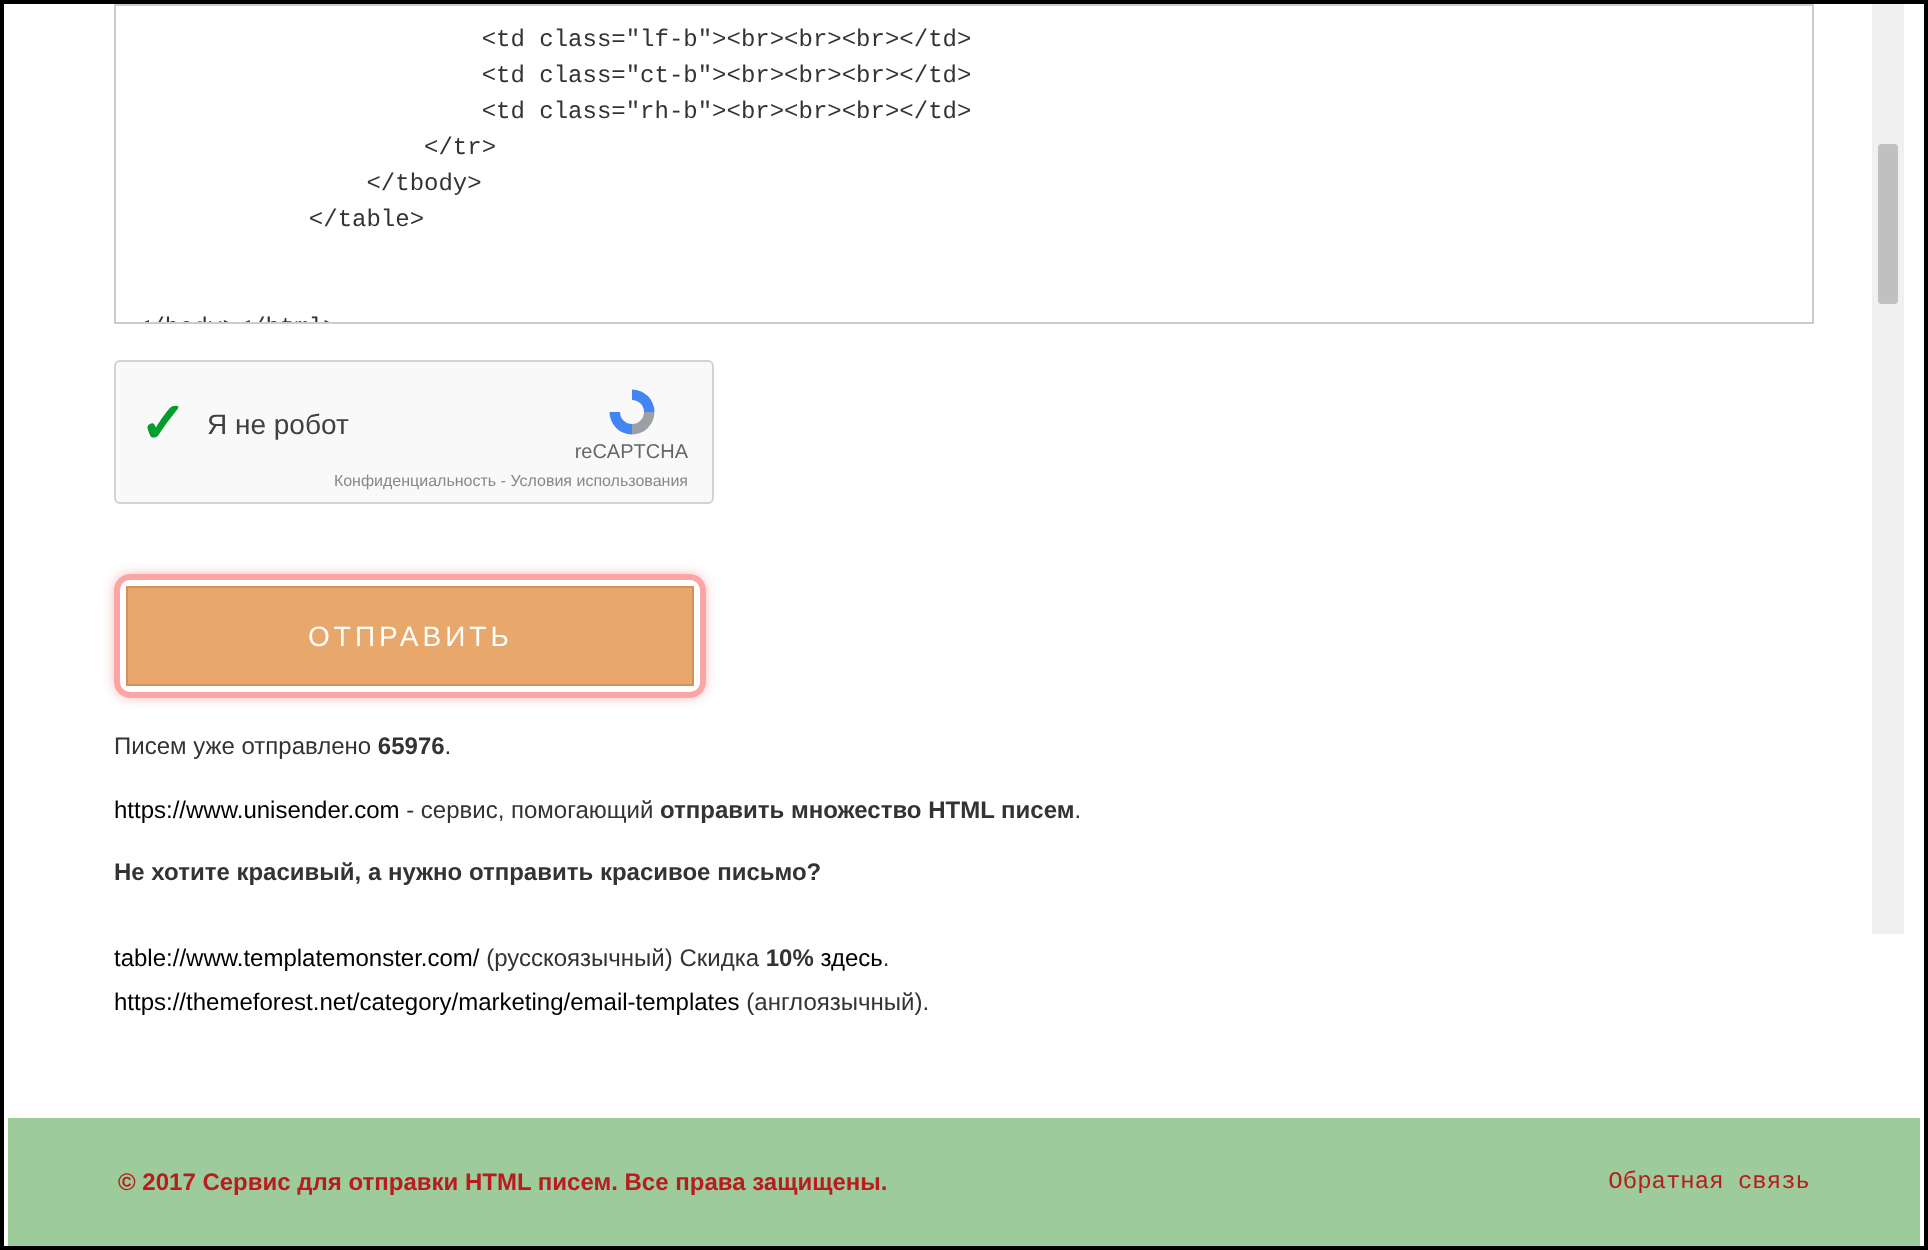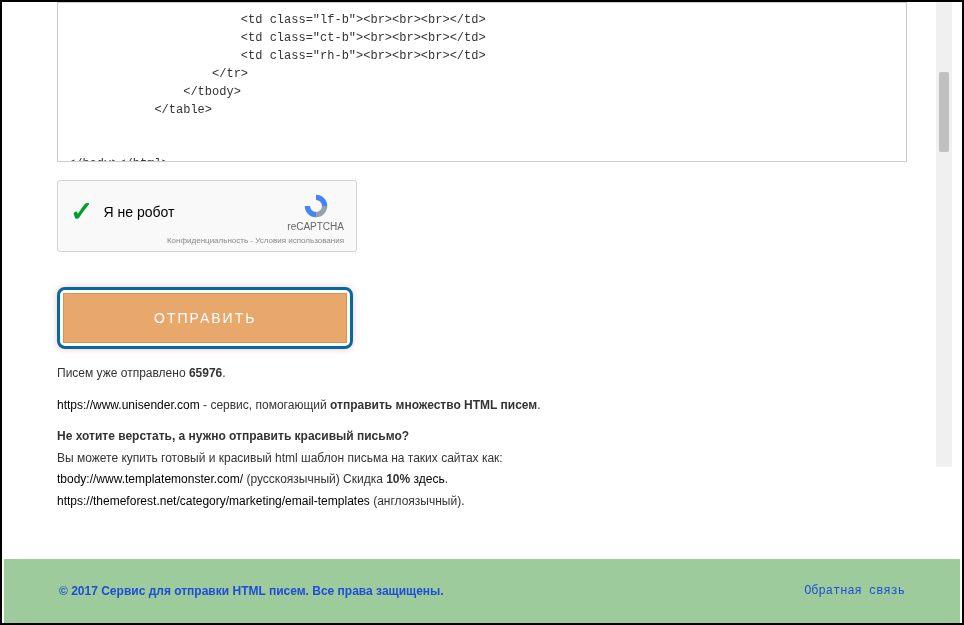--- a/index.html
+++ b/index.html
@@ -24,28 +24,28 @@
       width: 300px;
       border: 1px solid #d3d3d3;
       background: #f9f9f9;
       padding: 10px 12px 6px 12px;
       position: relative;
       border-radius: 3px;
     }
     .recaptcha-main { display: flex; align-items: center; justify-content: space-between; }
     .recaptcha-left { display: flex; align-items: center; gap: 10px; }
     .checkmark { color: #009e2d; font-size: 28px; font-weight: bold; }
-    .recaptcha-label { font-size: 14px; color: #000000; }
+    .recaptcha-label { font-size: 14px; color: #404040; }
     .recaptcha-logo { display: flex; flex-direction: column; align-items: center; }
     .recaptcha-logo-icon { width: 30px; height: 30px; }
     .recaptcha-brand { font-size: 10px; color: #666; margin-top: 0; }
     .recaptcha-terms { font-size: 8px; color: #888; text-align: right; margin-top: 4px; }
     .submit-wrapper {
       margin-top: 35px;
-      border: 3px solid #0369a1;
+      border: 3px solid #fca5a5;
       border-radius: 8px;
       display: inline-block;
       padding: 3px;
       box-shadow: 0 0 6px rgba(217,48,37,0.3);
     }
     .submit-btn {
       background: #e8a76b;
       color: #fff;
       border: 1px solid #d4915a;
       padding: 16px 90px;
@@ -61,21 +61,21 @@
     .footer {
       position: absolute;
       bottom: 0;
       left: 2px;
       right: 2px;
       background: #9ecb9c;
       padding: 25px 55px;
       display: flex;
       justify-content: space-between;
       align-items: center;
-      color: #1d4ed8;
+      color: #b91c1c;
       font-size: 12px;
     }
     .footer-left { font-weight: bold; }
     .footer-right { cursor: pointer; font-family: Liberation Mono, monospace; }
     .scrollbar-track {
       position: absolute;
       right: 10px;
       top: 0;
       width: 16px;
       height: calc(100% - 80px);
@@ -130,23 +130,23 @@
   </div>
 
   <div class="info-text">
     <div class="info-block">
       <span>Писем уже отправлено </span><strong>65976</strong><span>.</span>
     </div>
     <div class="info-block">
       <a href="#">https://www.unisender.com</a><span> - сервис, помогающий </span><strong>отправить множество HTML писем</strong><span>.</span>
     </div>
     <div class="info-block">
-      <strong>Не хотите верстать, а нужно отправить красивый письмо?</strong><br>
-      <span>Вы можете купить готовый и красивый html шаблон письма на таких сайтах как:</span><br>
-      <a href="#">tbody://www.templatemonster.com/</a><span> (русскоязычный) Скидка </span><strong>10%</strong><a href="#"> здесь</a><span>.</span><br>
+      <strong>Не хотите красивый, а нужно отправить красивое письмо?</strong><br>
+      <br>
+      <a href="#">table://www.templatemonster.com/</a><span> (русскоязычный) Скидка </span><strong>10%</strong><a href="#"> здесь</a><span>.</span><br>
       <a href="#">https://themeforest.net/category/marketing/email-templates</a><span> (англоязычный).</span>
     </div>
   </div>
 </div>
 
 <div class="scrollbar-track">
   <div class="scrollbar-thumb"></div>
 </div>
 </div>
 

